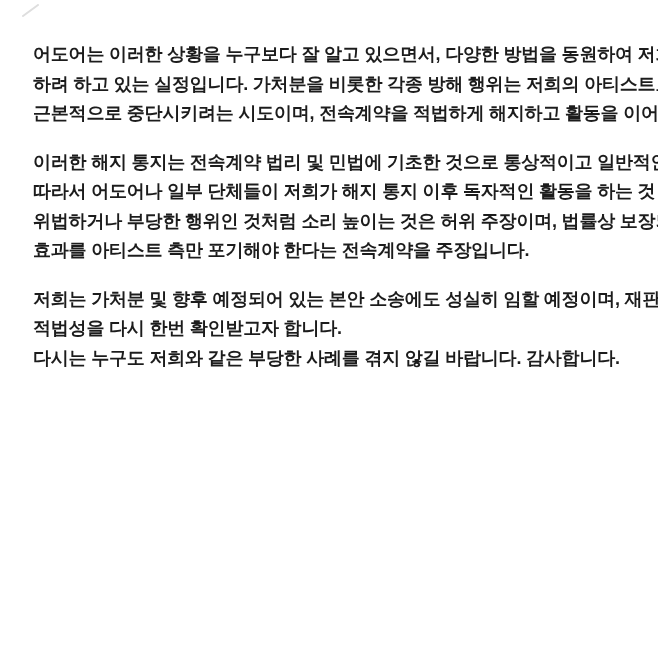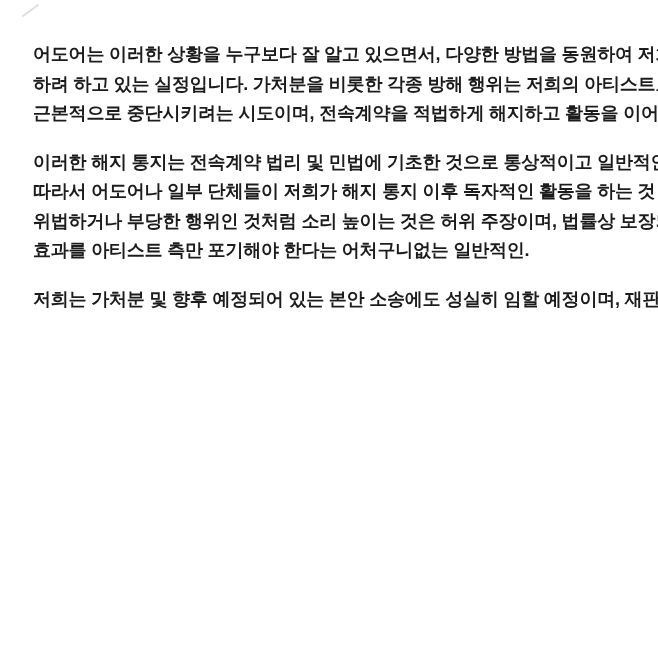--- a/index.html
+++ b/index.html
@@ -58,21 +58,23 @@
     <div class="paragraph">
       <div class="line">어도어는 이러한 상황을 누구보다 잘 알고 있으면서, 다양한 방법을 동원하여 저희의 활동을 봉쇄</div>
       <div class="line">하려 하고 있는 실정입니다. 가처분을 비롯한 각종 방해 행위는 저희의 아티스트로서의 커리어를</div>
       <div class="line">근본적으로 중단시키려는 시도이며, 전속계약을 적법하게 해지하고 활동을 이어나가려는 저희를</div>
     </div>
 
     <div class="paragraph">
       <div class="line">이러한 해지 통지는 전속계약 법리 및 민법에 기초한 것으로 통상적이고 일반적인 법적 절차입니다.</div>
       <div class="line">따라서 어도어나 일부 단체들이 저희가 해지 통지 이후 독자적인 활동을 하는 것 자체가 마치</div>
       <div class="line">위법하거나 부당한 행위인 것처럼 소리 높이는 것은 허위 주장이며, 법률상 보장되어 있는 법적 절차와</div>
-      <div class="line">효과를 아티스트 측만 포기해야 한다는 어처구니없는 일반적인.</div>
+      <div class="line">효과를 아티스트 측만 포기해야 한다는 전속계약을 주장입니다.</div>
     </div>
 
     <div class="paragraph">
       <div class="line">저희는 가처분 및 향후 예정되어 있는 본안 소송에도 성실히 임할 예정이며, 재판 과정에서 해지의</div>
+      <div class="line">적법성을 다시 한번 확인받고자 합니다.</div>
+      <div class="line">다시는 누구도 저희와 같은 부당한 사례를 겪지 않길 바랍니다. 감사합니다.</div>
     </div>
 
   </div>
 </div>
 
 </body></html>

